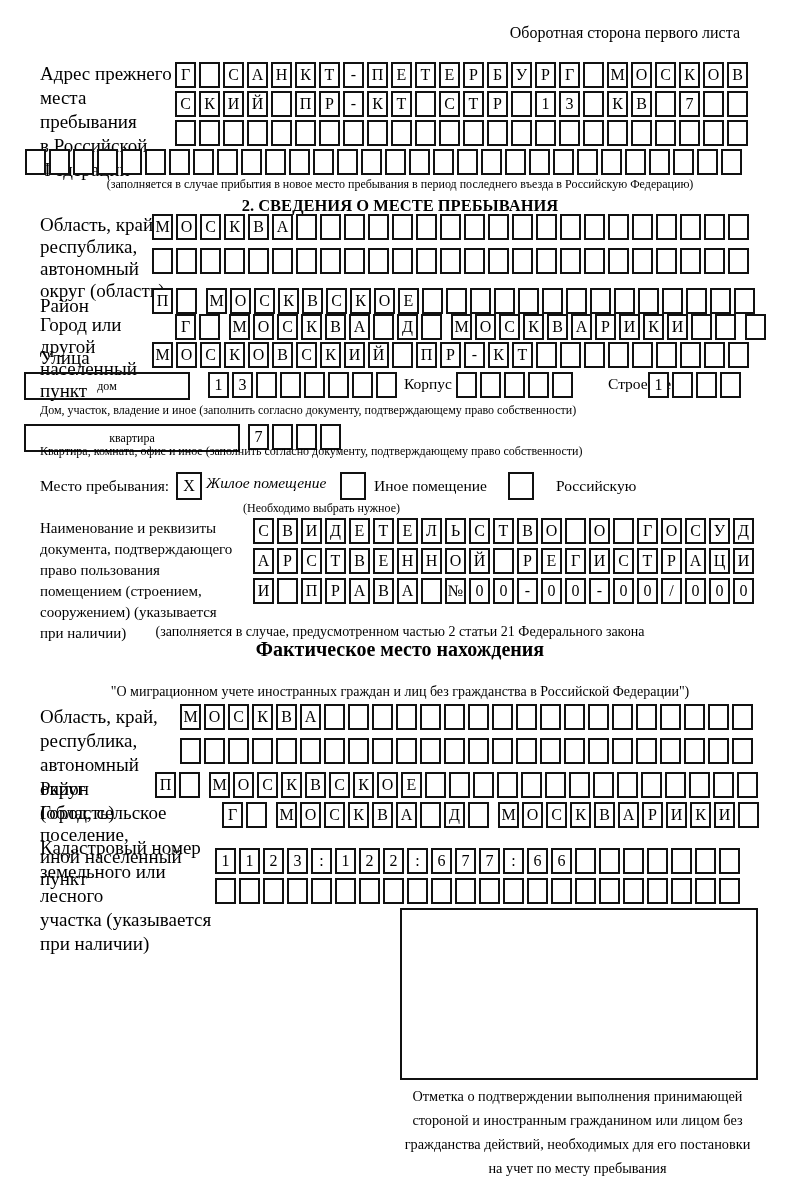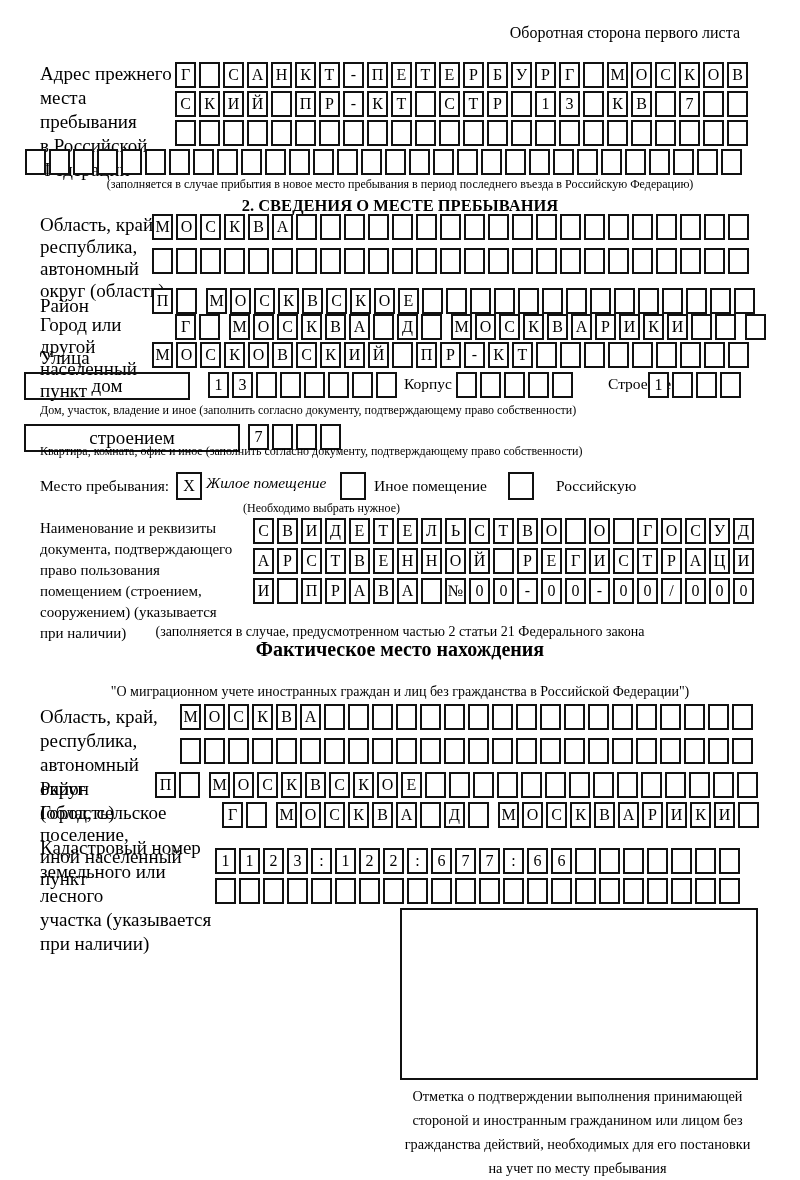--- a/index.html
+++ b/index.html
@@ -16,21 +16,21 @@
   .cellrow { position:absolute; display:flex; }
   .cell {
     flex:none; width:17px; height:22px; margin-right:3px;
     border:2px solid #111; background:#fff;
     display:flex; align-items:center; justify-content:center;
     font-size:16px; line-height:1;
   }
   .cell.gap { margin-left:6px; }
   .labelbox {
     position:absolute; border:2px solid #111; height:24px;
-    display:flex; align-items:center; justify-content:center; font-size:19px;
+    display:flex; align-items:center; justify-content:center; font-size:12px;
   }
   .checkbox {
     position:absolute; width:22px; height:24px; border:2px solid #111;
     display:flex; align-items:center; justify-content:center; font-size:16px;
   }
   .inline-label { position:absolute; font-size:15.5px; }
   .stampbox { position:absolute; border:2px solid #111; background:#fff; }
   .stampcaption {
     position:absolute; font-size:14.3px; line-height:24px;
     text-align:center; white-space:pre-line;
@@ -326,21 +326,21 @@
   </div>
 <div class="inline-label" style="left:608px; top:375px;">Строение</div>
 <div class="cellrow" style="left:648px; top:372px;">
     <span class="cell">1</span>
     <span class="cell"></span>
     <span class="cell"></span>
     <span class="cell"></span>
   </div>
 <div class="abs caption" style="left:40px; top:403px;">Дом, участок, владение и иное (заполнить согласно документу, подтверждающему право собственности)</div>
 
-<div class="labelbox" style="left:24px; top:424px; width:212px;">строением</div>
+<div class="labelbox" style="left:24px; top:424px; width:212px;">квартира</div>
 <div class="cellrow" style="left:248px; top:424px;">
     <span class="cell">7</span>
     <span class="cell"></span>
     <span class="cell"></span>
     <span class="cell"></span>
   </div>
 <div class="abs caption" style="left:40px; top:444px;">Квартира, комната, офис и иное (заполнить согласно документу, подтверждающему право собственности)</div>
 
 <div class="inline-label" style="left:40px; top:477px;">Место пребывания:</div>
 <div class="checkbox" style="left:176px; top:472px;">X</div>

